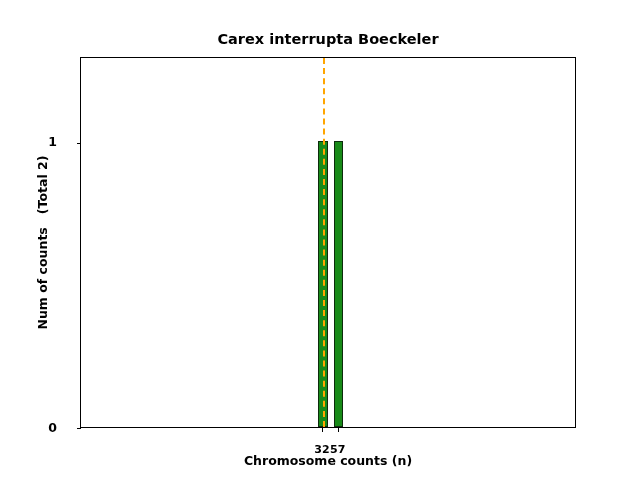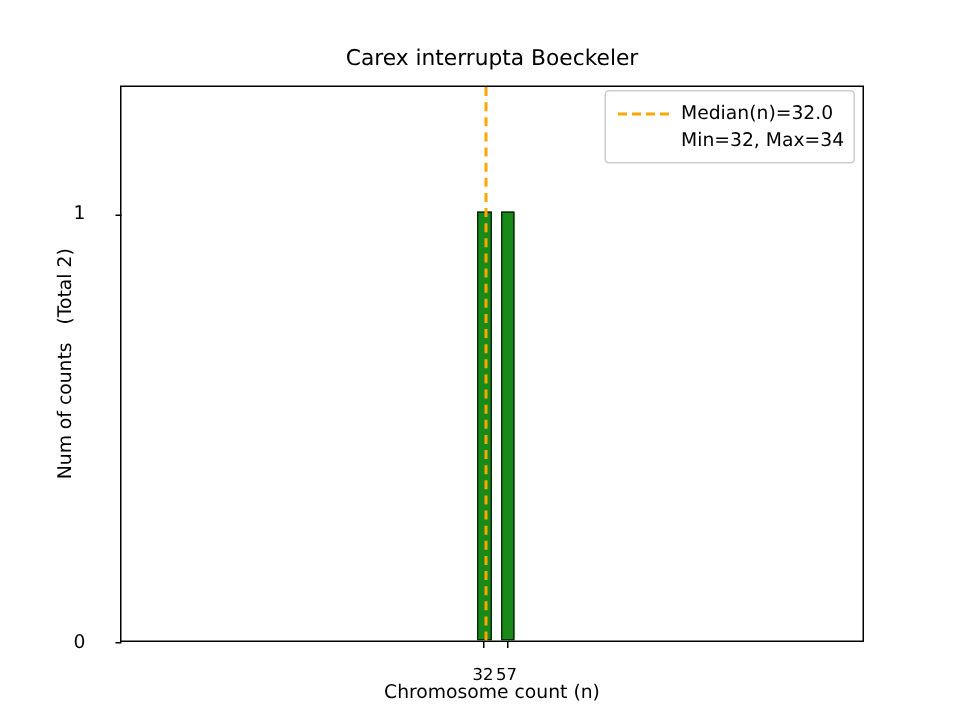--- a/index.html
+++ b/index.html
@@ -12,20 +12,21 @@
     height: 480px;
     font-family: "DejaVu Sans", sans-serif;
     color: #000000;
     overflow: hidden;
   }
   #figure {
     position: relative;
     width: 640px;
     height: 480px;
     background: #ffffff;
+    font-weight: bold;
   }
   
   #chart-title {
     position: absolute;
     left: 80px;
     top: 31px;
     width: 496px;
     text-align: center;
     font-size: 14.5px;
     line-height: 17px;
@@ -185,34 +186,24 @@
     <div class="ytick-mark" style="top: 369.8px;"></div>
 
     <div id="plot-inner">
 
       <div class="bar" style="left: 237.3px; width: 9.4px; height: 286px;"></div>
       <div class="bar" style="left: 253.0px; width: 9.4px; height: 286px;"></div>
 
       <div id="median-line" style="left: 242.0px;"></div>
     </div>
 
-    <div id="legend" style="left: 322px; top: 2px;">
-      <div class="legend-row">
-        <span class="legend-sample"></span>
-        <span class="legend-text">Median(n)=32.0</span>
-      </div>
-      <div class="legend-row second">
-        <span class="legend-sample"></span>
-        <span class="legend-text">Min=32, Max=34</span>
-      </div>
-    </div>
   </div>
 
   <div id="xaxis-ticks">
     <div class="xtick-mark" style="left: 242.0px;"></div>
     <div class="xtick-mark" style="left: 257.7px;"></div>
     <div class="xtick-label" style="left: 242.0px;">32</div>
     <div class="xtick-label" style="left: 257.7px;">57</div>
   </div>
 
-  <div id="xlabel">Chromosome count (n)</div>
+  <div id="xlabel">Chromosome counts (n)</div>
 
 </div>
 
 </body></html>

